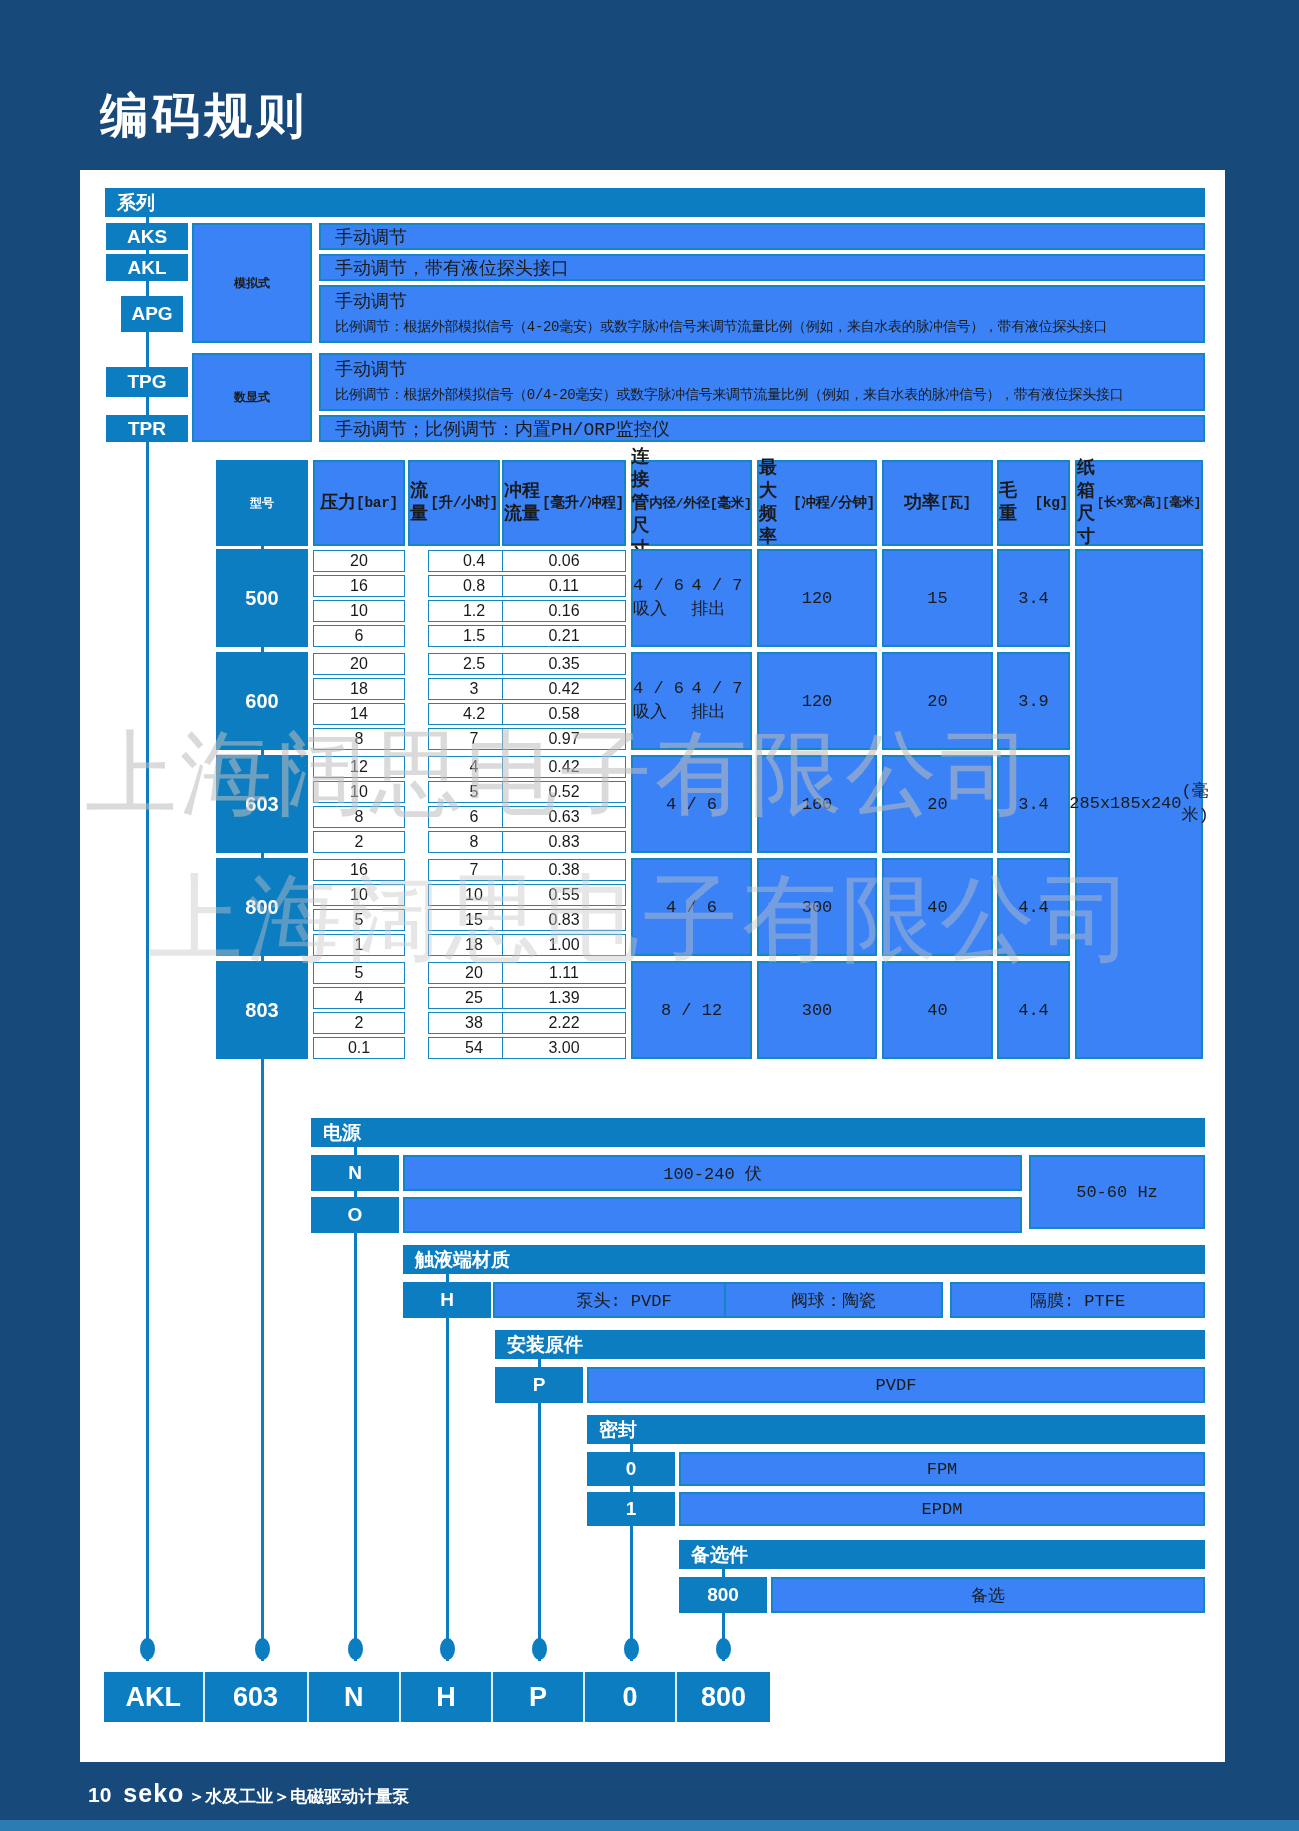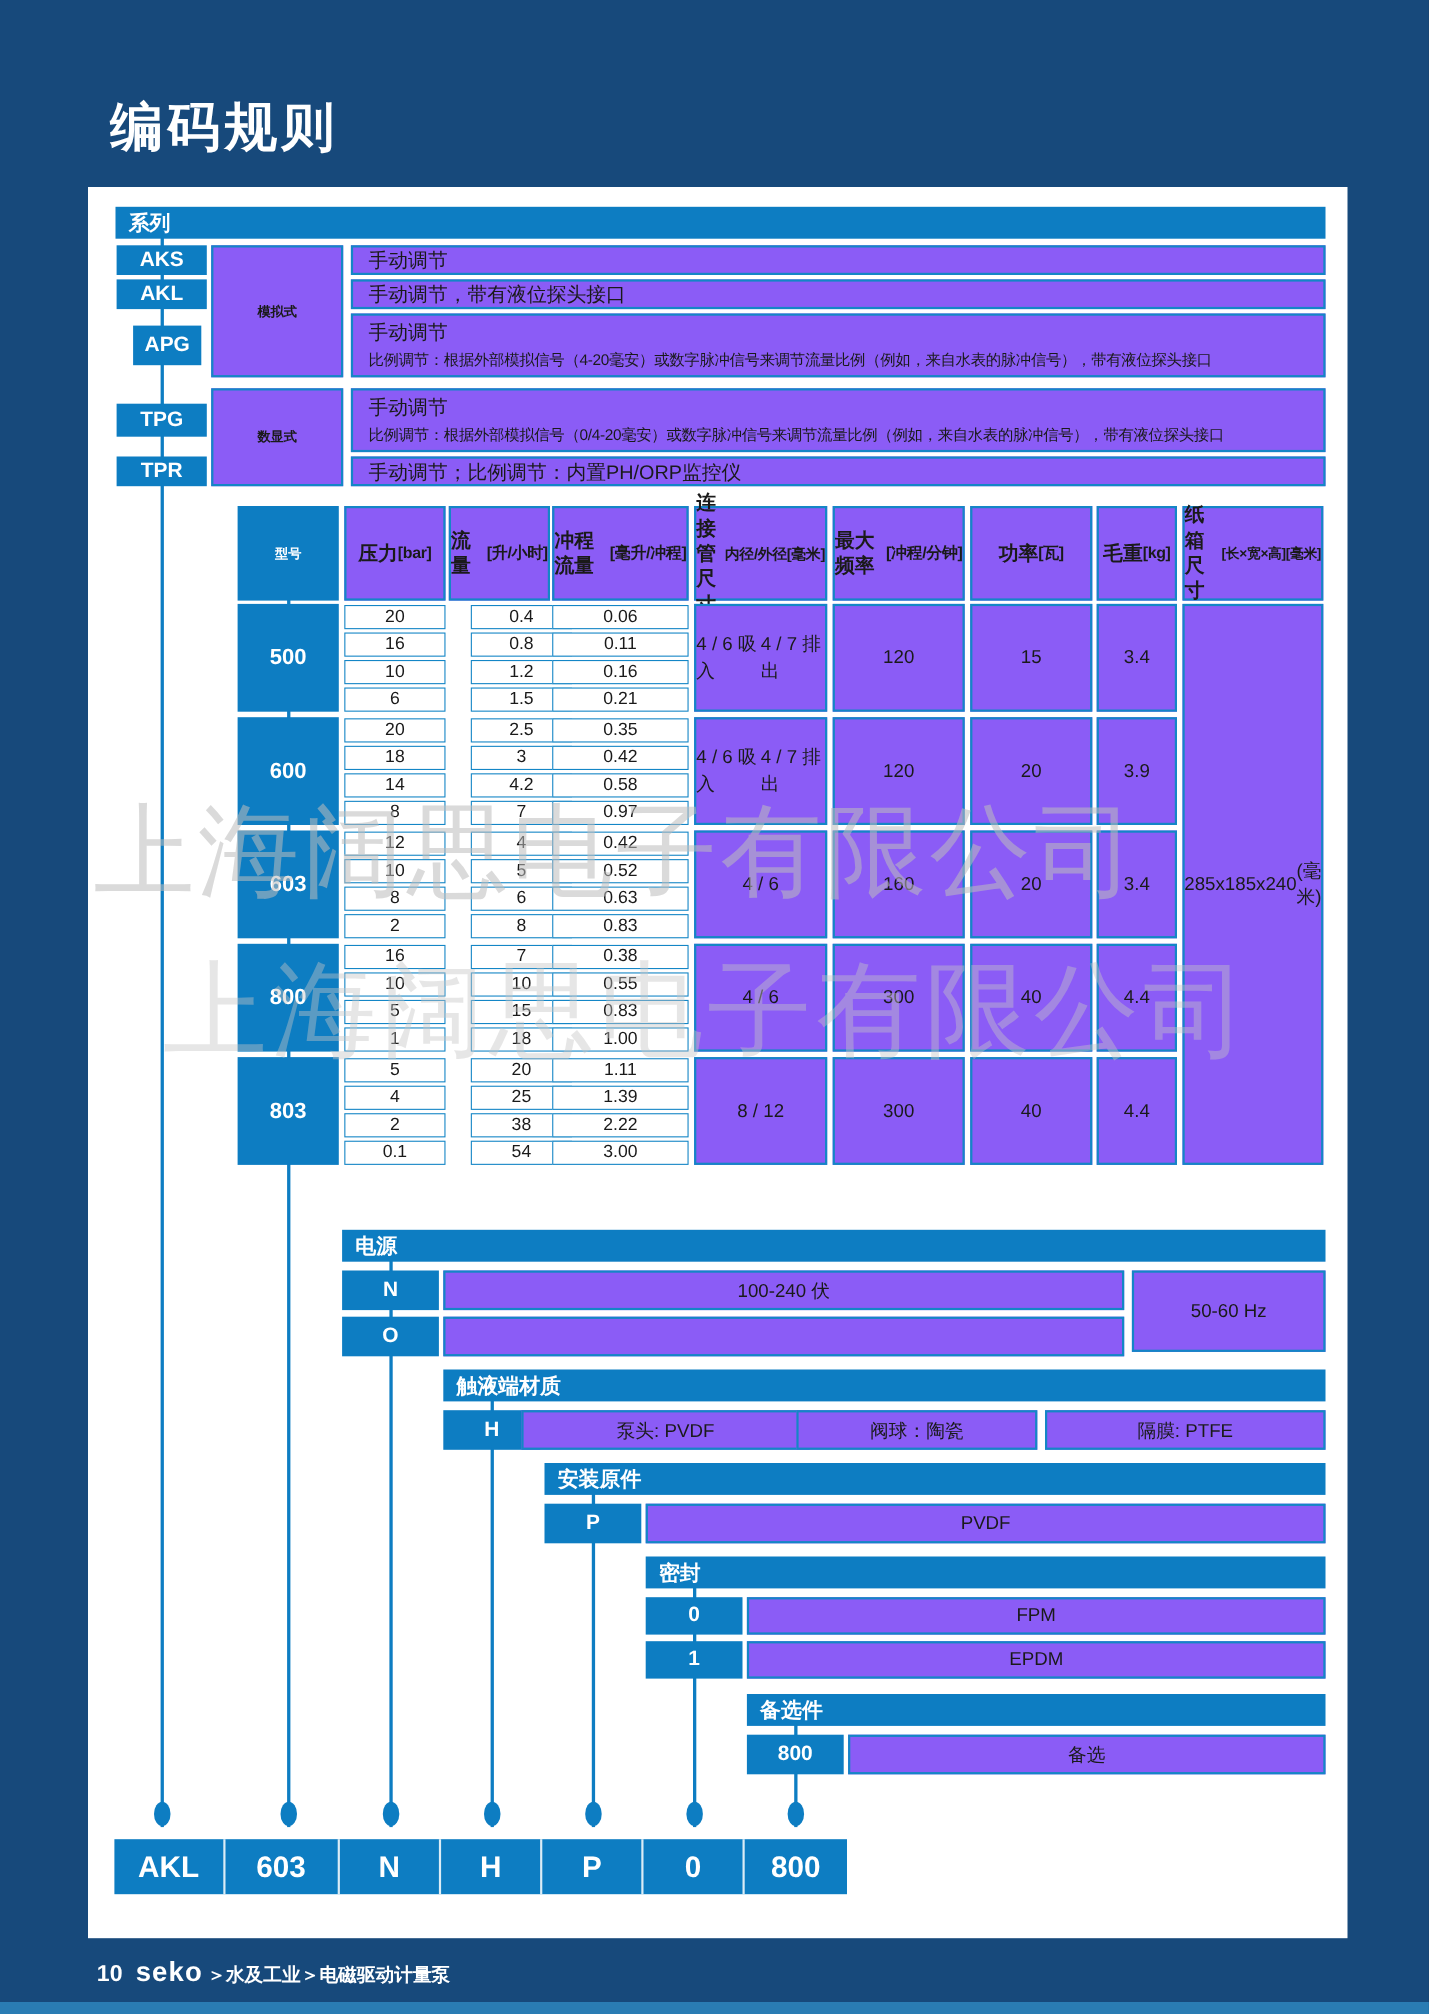--- a/index.html
+++ b/index.html
@@ -5,22 +5,22 @@
   html,body{margin:0;padding:0;background:#333;}
   .page{position:relative;width:1299px;height:1831px;background:#17497b;overflow:hidden;
         font-family:"Liberation Sans","DejaVu Sans",sans-serif;margin:0 auto;}
   .panel{position:absolute;left:80px;top:170px;width:1145px;height:1592px;background:#ffffff;z-index:0;}
   .title{position:absolute;left:100px;top:84px;font-size:48px;font-weight:bold;color:#fff;letter-spacing:4px;z-index:2;}
   .vl{position:absolute;width:3px;background:#0d7dc2;z-index:1;}
   .bar{position:absolute;height:29px;background:#0d7dc2;color:#fff;font-weight:bold;font-size:19px;
        display:flex;align-items:center;padding-left:12px;box-sizing:border-box;z-index:2;}
   .bb{position:absolute;background:#0d7dc2;color:#fff;font-weight:bold;display:flex;align-items:center;
       justify-content:center;box-sizing:border-box;z-index:2;font-size:19px;}
-  .wc{position:absolute;background:#8b5cf6;border:2px solid #1486c6;box-sizing:border-box;display:flex;
-      align-items:center;justify-content:center;color:#1a1a1a;z-index:2;font-size:17px;}
+  .wc{position:absolute;background:#3b82f6;border:2px solid #1486c6;box-sizing:border-box;display:flex;
+      align-items:center;justify-content:center;color:#1a1a1a;z-index:2;font-size:17px;font-family:Liberation Mono, monospace;}
   .wcl{justify-content:flex-start;padding-left:14px;}
   .col{justify-content:center;}
   .colL{flex-direction:column;justify-content:center;align-items:flex-start;padding-left:14px;}
   .bold{font-weight:bold;}
   .f18{font-size:18px;}
   .f20{font-size:12px;}
   .d1{font-size:18px;line-height:27px;}
   .d2{font-size:14px;line-height:23px;letter-spacing:-0.3px;white-space:nowrap;}
   .h1{font-weight:bold;font-size:18px;line-height:23px;}
   .h2{font-weight:bold;font-size:14.5px;line-height:19px;letter-spacing:-0.3px;white-space:nowrap;}
@@ -238,21 +238,21 @@
   <div class="bb" style="left:311px;top:1155px;width:88px;height:36px">N</div>
   <div class="wc" style="left:403px;top:1155px;width:619px;height:36px">100-240 伏</div>
   <div class="bb" style="left:311px;top:1197px;width:88px;height:36px">O</div>
   <div class="wc" style="left:403px;top:1197px;width:619px;height:36px"></div>
   <div class="wc" style="left:1029px;top:1155px;width:176px;height:74px">50-60 Hz</div>
 
   <div class="bar" style="left:403px;top:1245px;width:802px">
     <span>触液端材质</span>
   </div>
   <div class="bb" style="left:403px;top:1282px;width:88px;height:36px">H</div>
-  <div class="wc" style="left:474px;top:1282px;width:262px;height:36px">泵头: PVDF</div>
+  <div class="wc" style="left:493px;top:1282px;width:262px;height:36px">泵头: PVDF</div>
   <div class="wc" style="left:724px;top:1282px;width:219px;height:36px">阀球：陶瓷</div>
   <div class="wc" style="left:950px;top:1282px;width:255px;height:36px">隔膜: PTFE</div>
 
   <div class="bar" style="left:495px;top:1330px;width:710px">
     <span>安装原件</span>
   </div>
   <div class="bb" style="left:495px;top:1367px;width:88px;height:36px">P</div>
   <div class="wc" style="left:587px;top:1367px;width:618px;height:36px">PVDF</div>
 
   <div class="bar" style="left:587px;top:1415px;width:618px">

